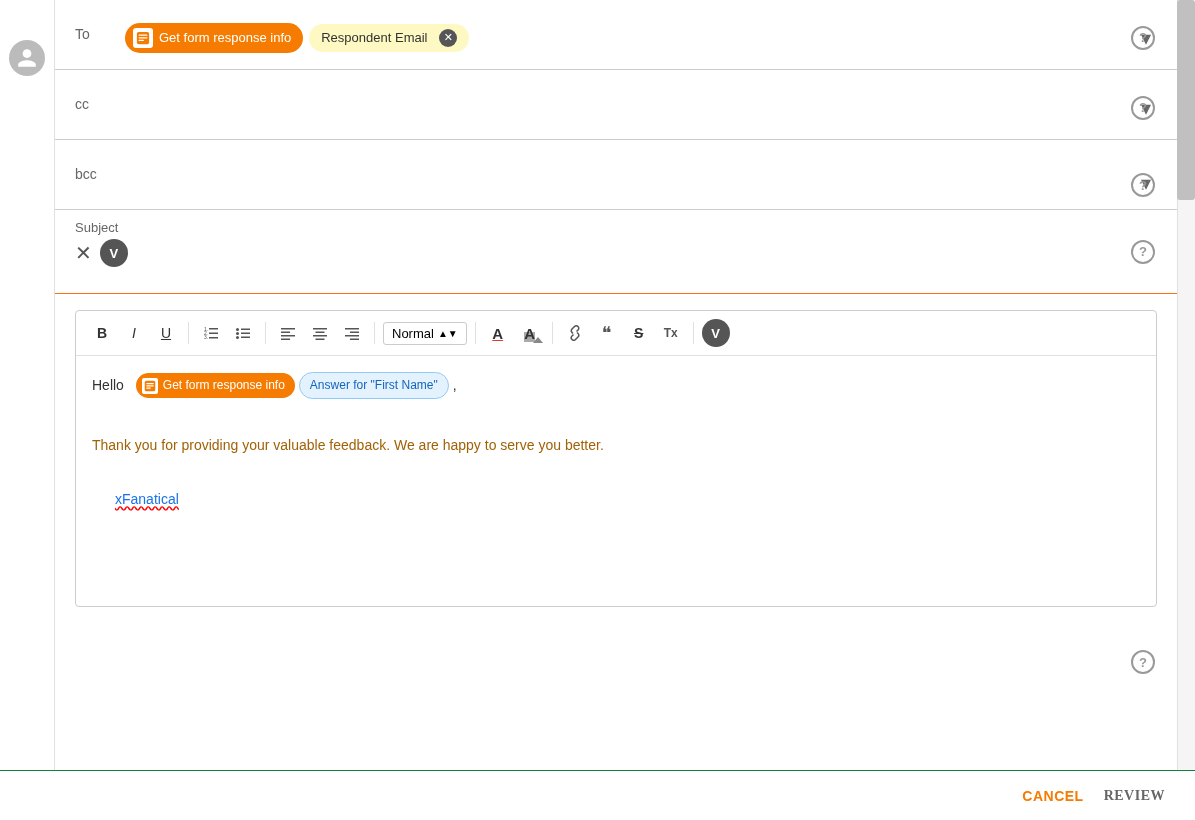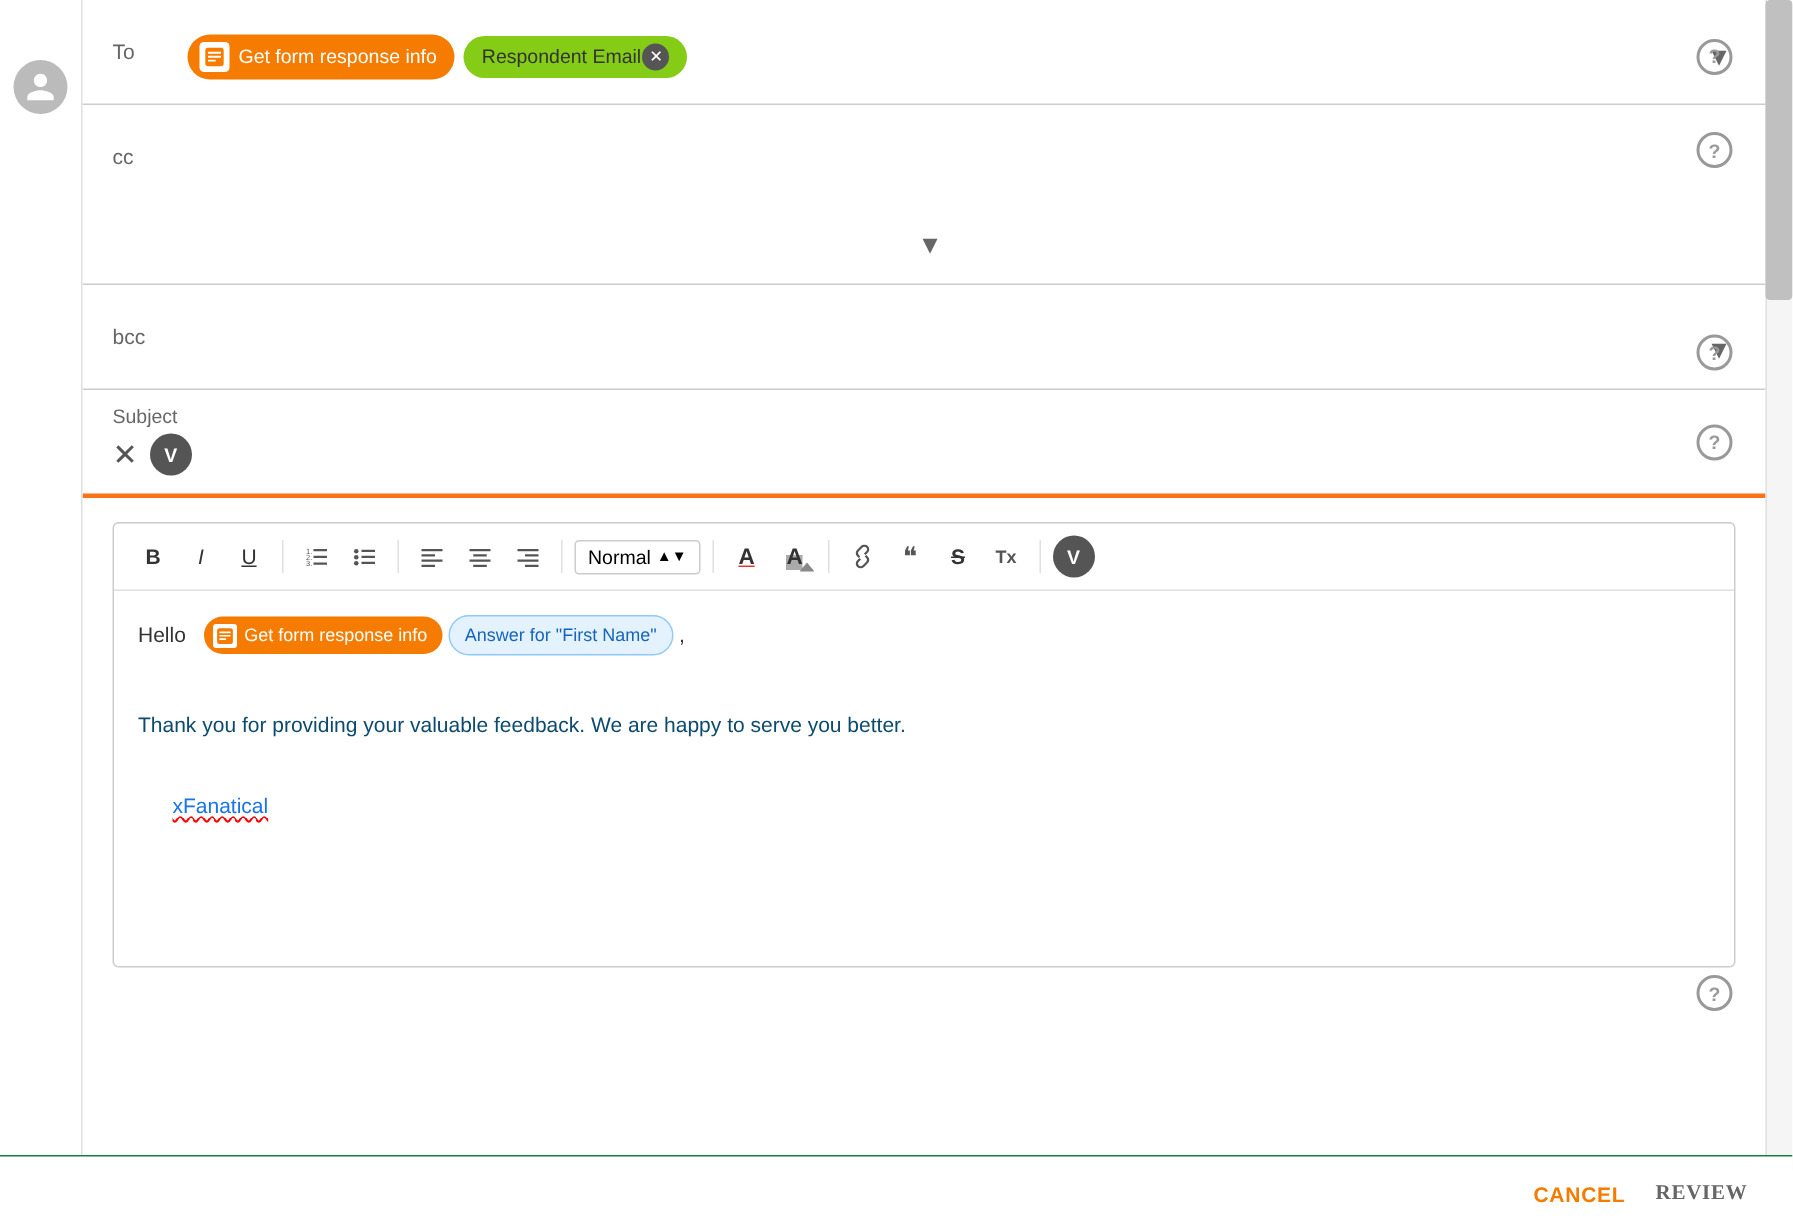--- a/index.html
+++ b/index.html
@@ -124,25 +124,25 @@
     }
 
     .chip-orange .chip-icon svg {
       width: 14px;
       height: 14px;
     }
 
     .chip-tag {
       display: inline-flex;
       align-items: center;
-      background: #84cc16;
+      background: #fef9c3;
       border-radius: 20px;
       padding: 5px 12px;
       font-size: 13px;
-      gap: 1px;
+      gap: 12px;
       color: #333;
     }
 
     .chip-tag .close-btn {
       width: 18px;
       height: 18px;
       background: #555;
       border-radius: 50%;
       display: flex;
       align-items: center;
@@ -171,22 +171,22 @@
       font-size: 13px;
       font-weight: bold;
       cursor: pointer;
       flex-shrink: 0;
       margin-left: 8px;
     }
 
     .subject-row {
       display: flex;
       flex-direction: column;
-      padding: 10px 20px 12px 20px;
-      border-bottom: 3px solid #f97316;
+      padding: 10px 20px 26px 20px;
+      border-bottom: 1px solid #f97316;
       position: relative;
     }
 
     .subject-label {
       color: #666;
       font-size: 13px;
       margin-bottom: 4px;
     }
 
     .subject-content {
@@ -415,21 +415,21 @@
       </div>
     </div>
     <div class="field-actions">
       <span class="chevron-btn">▾</span>
     </div>
     <div class="side-help">
       <div class="help-btn">?</div>
     </div>
   </div>
 
-  <div class="field-row" style="align-items:center;flex-direction:column;">
+  <div class="field-row" style="align-items:center;">
     <span class="field-label">cc</span>
     <div class="field-content"></div>
     <div class="field-actions">
       <span class="chevron-btn">▾</span>
     </div>
     <div class="side-help">
       <div class="help-btn">?</div>
     </div>
   </div>
 
@@ -576,21 +576,21 @@
         </div>
         <div class="chip-blue">
           <span>Answer for "First Name"</span>
         </div>
         <span>,</span>
       </div>
 
       <br>
 
       
-      <p style="color:#0c4a6e;">Thank you for providing your valuable feedback. We are happy to serve you better.</p>
+      <p style="color:#a16207;">Thank you for providing your valuable feedback. We are happy to serve you better.</p>
 
       <br>
 
       
       <p>
         <span class="xfanatical">xFanatical</span>
       </p>
     </div>
   </div>
 

